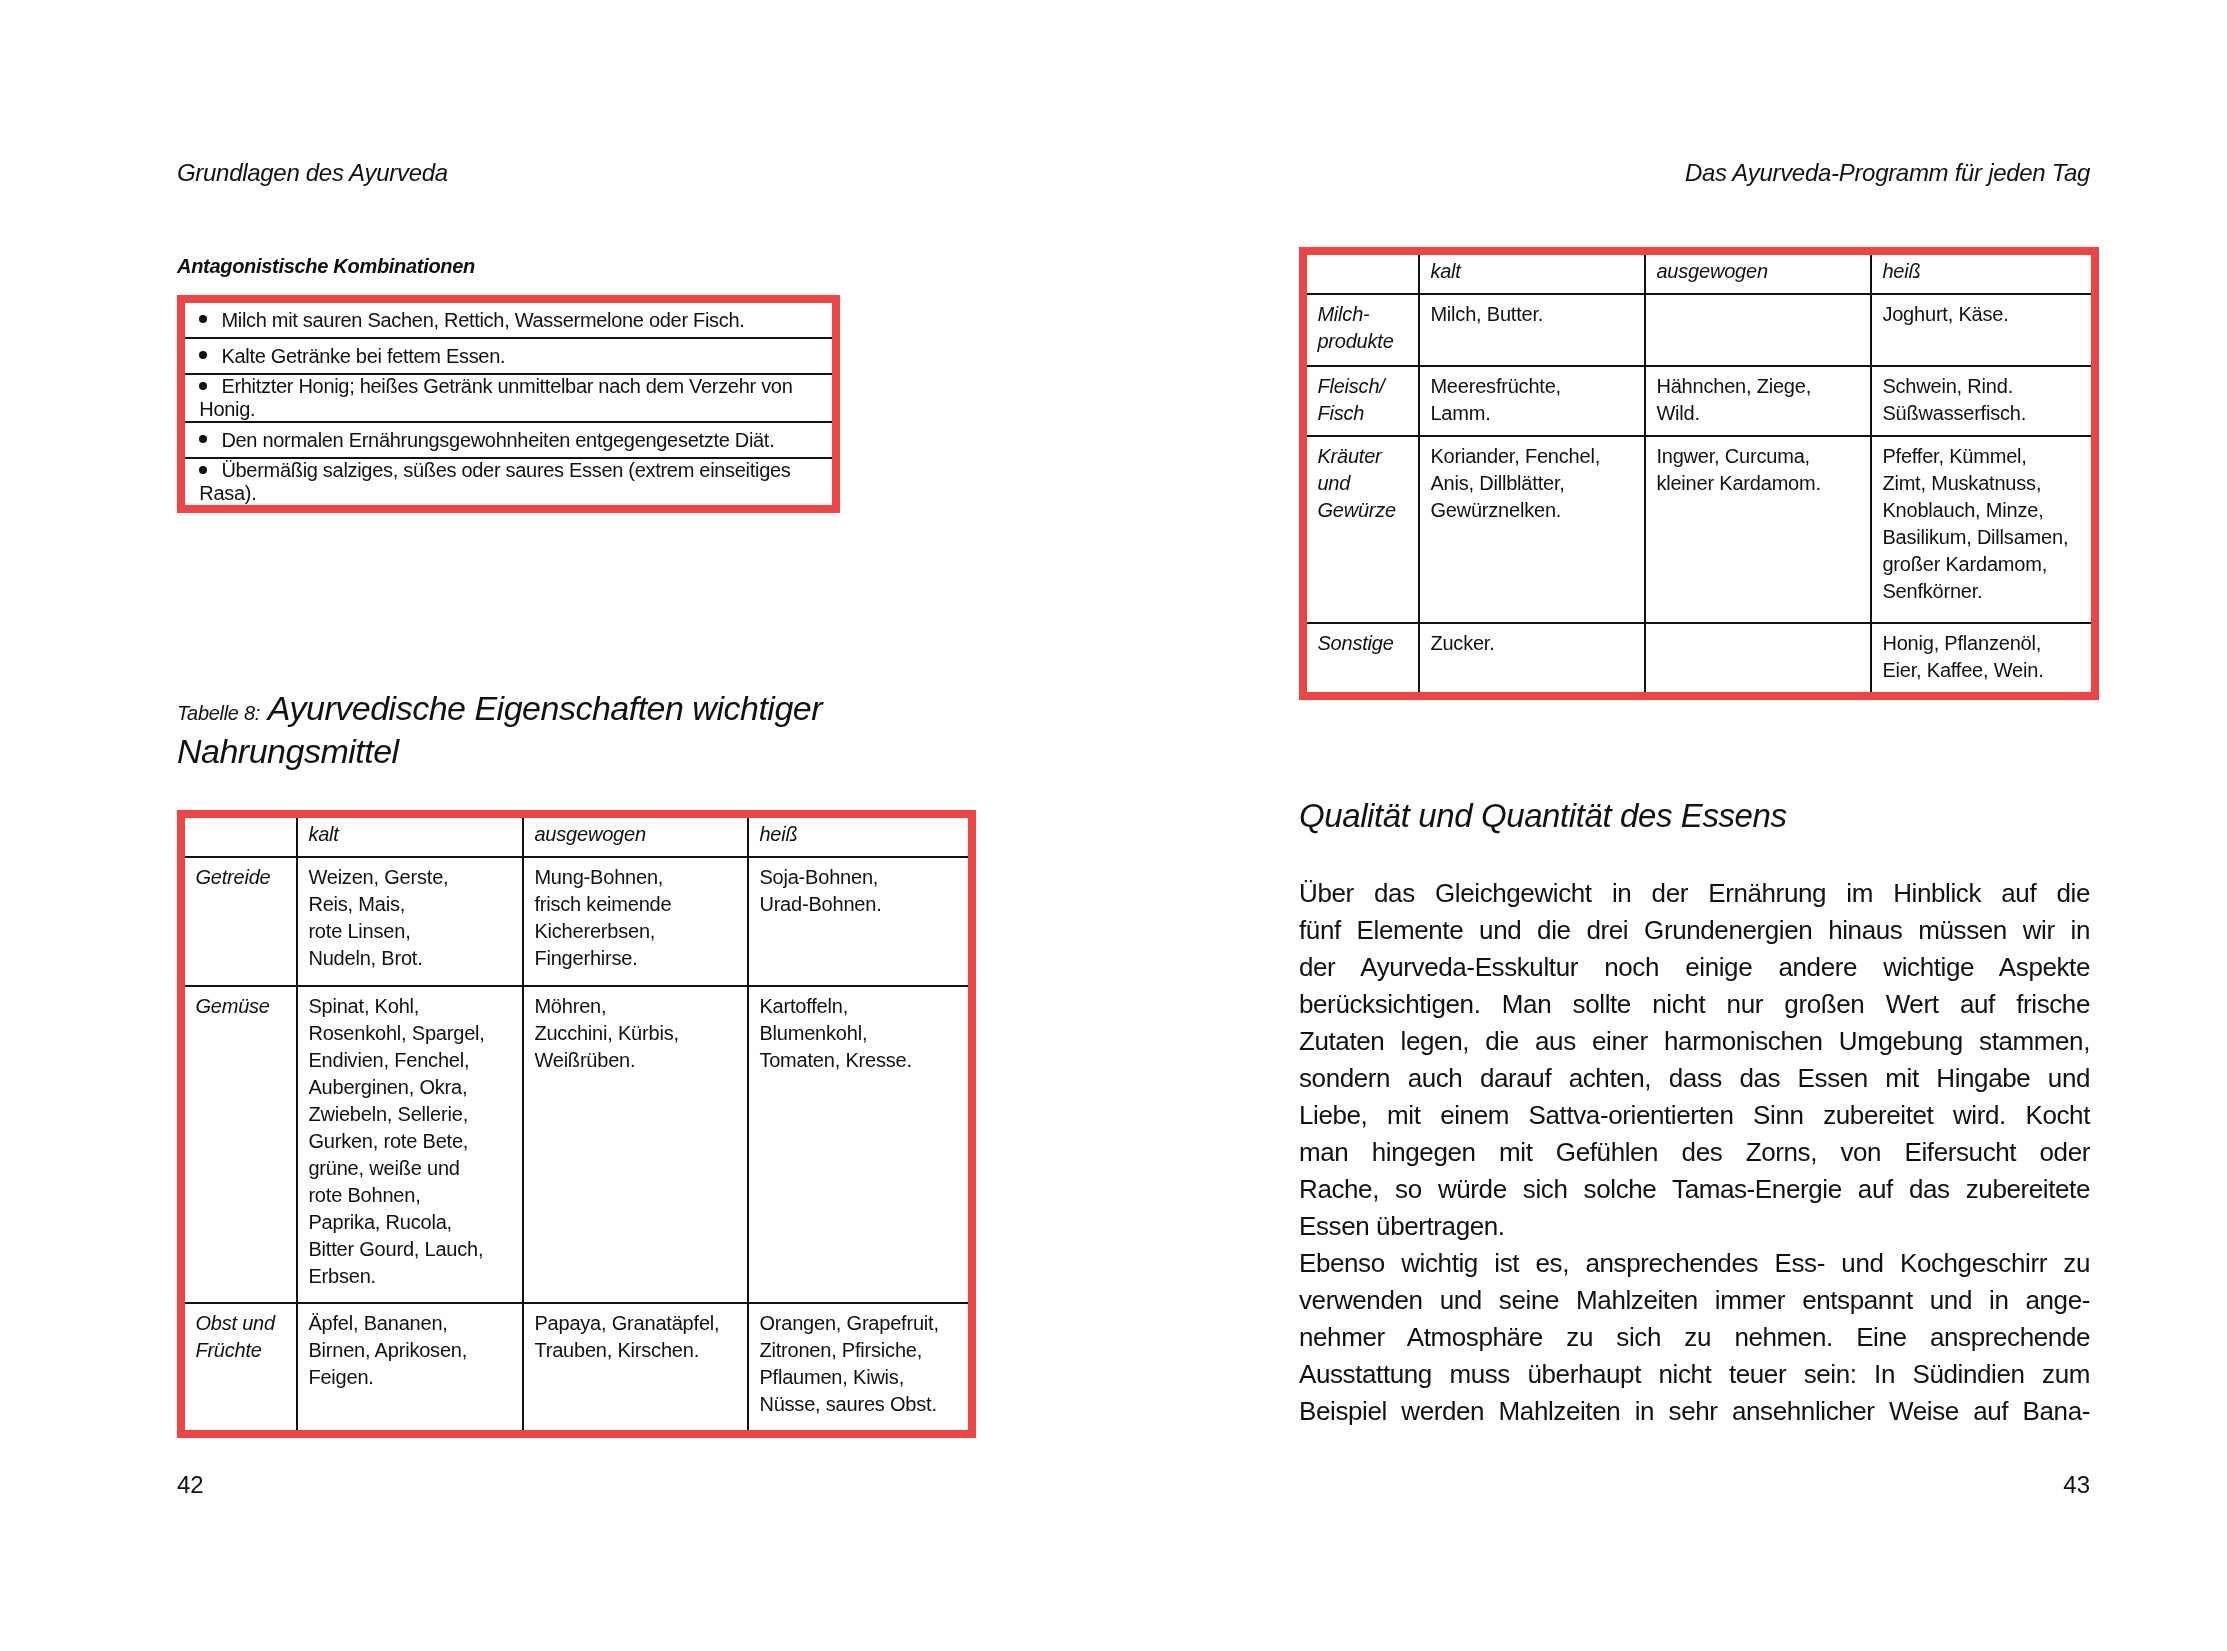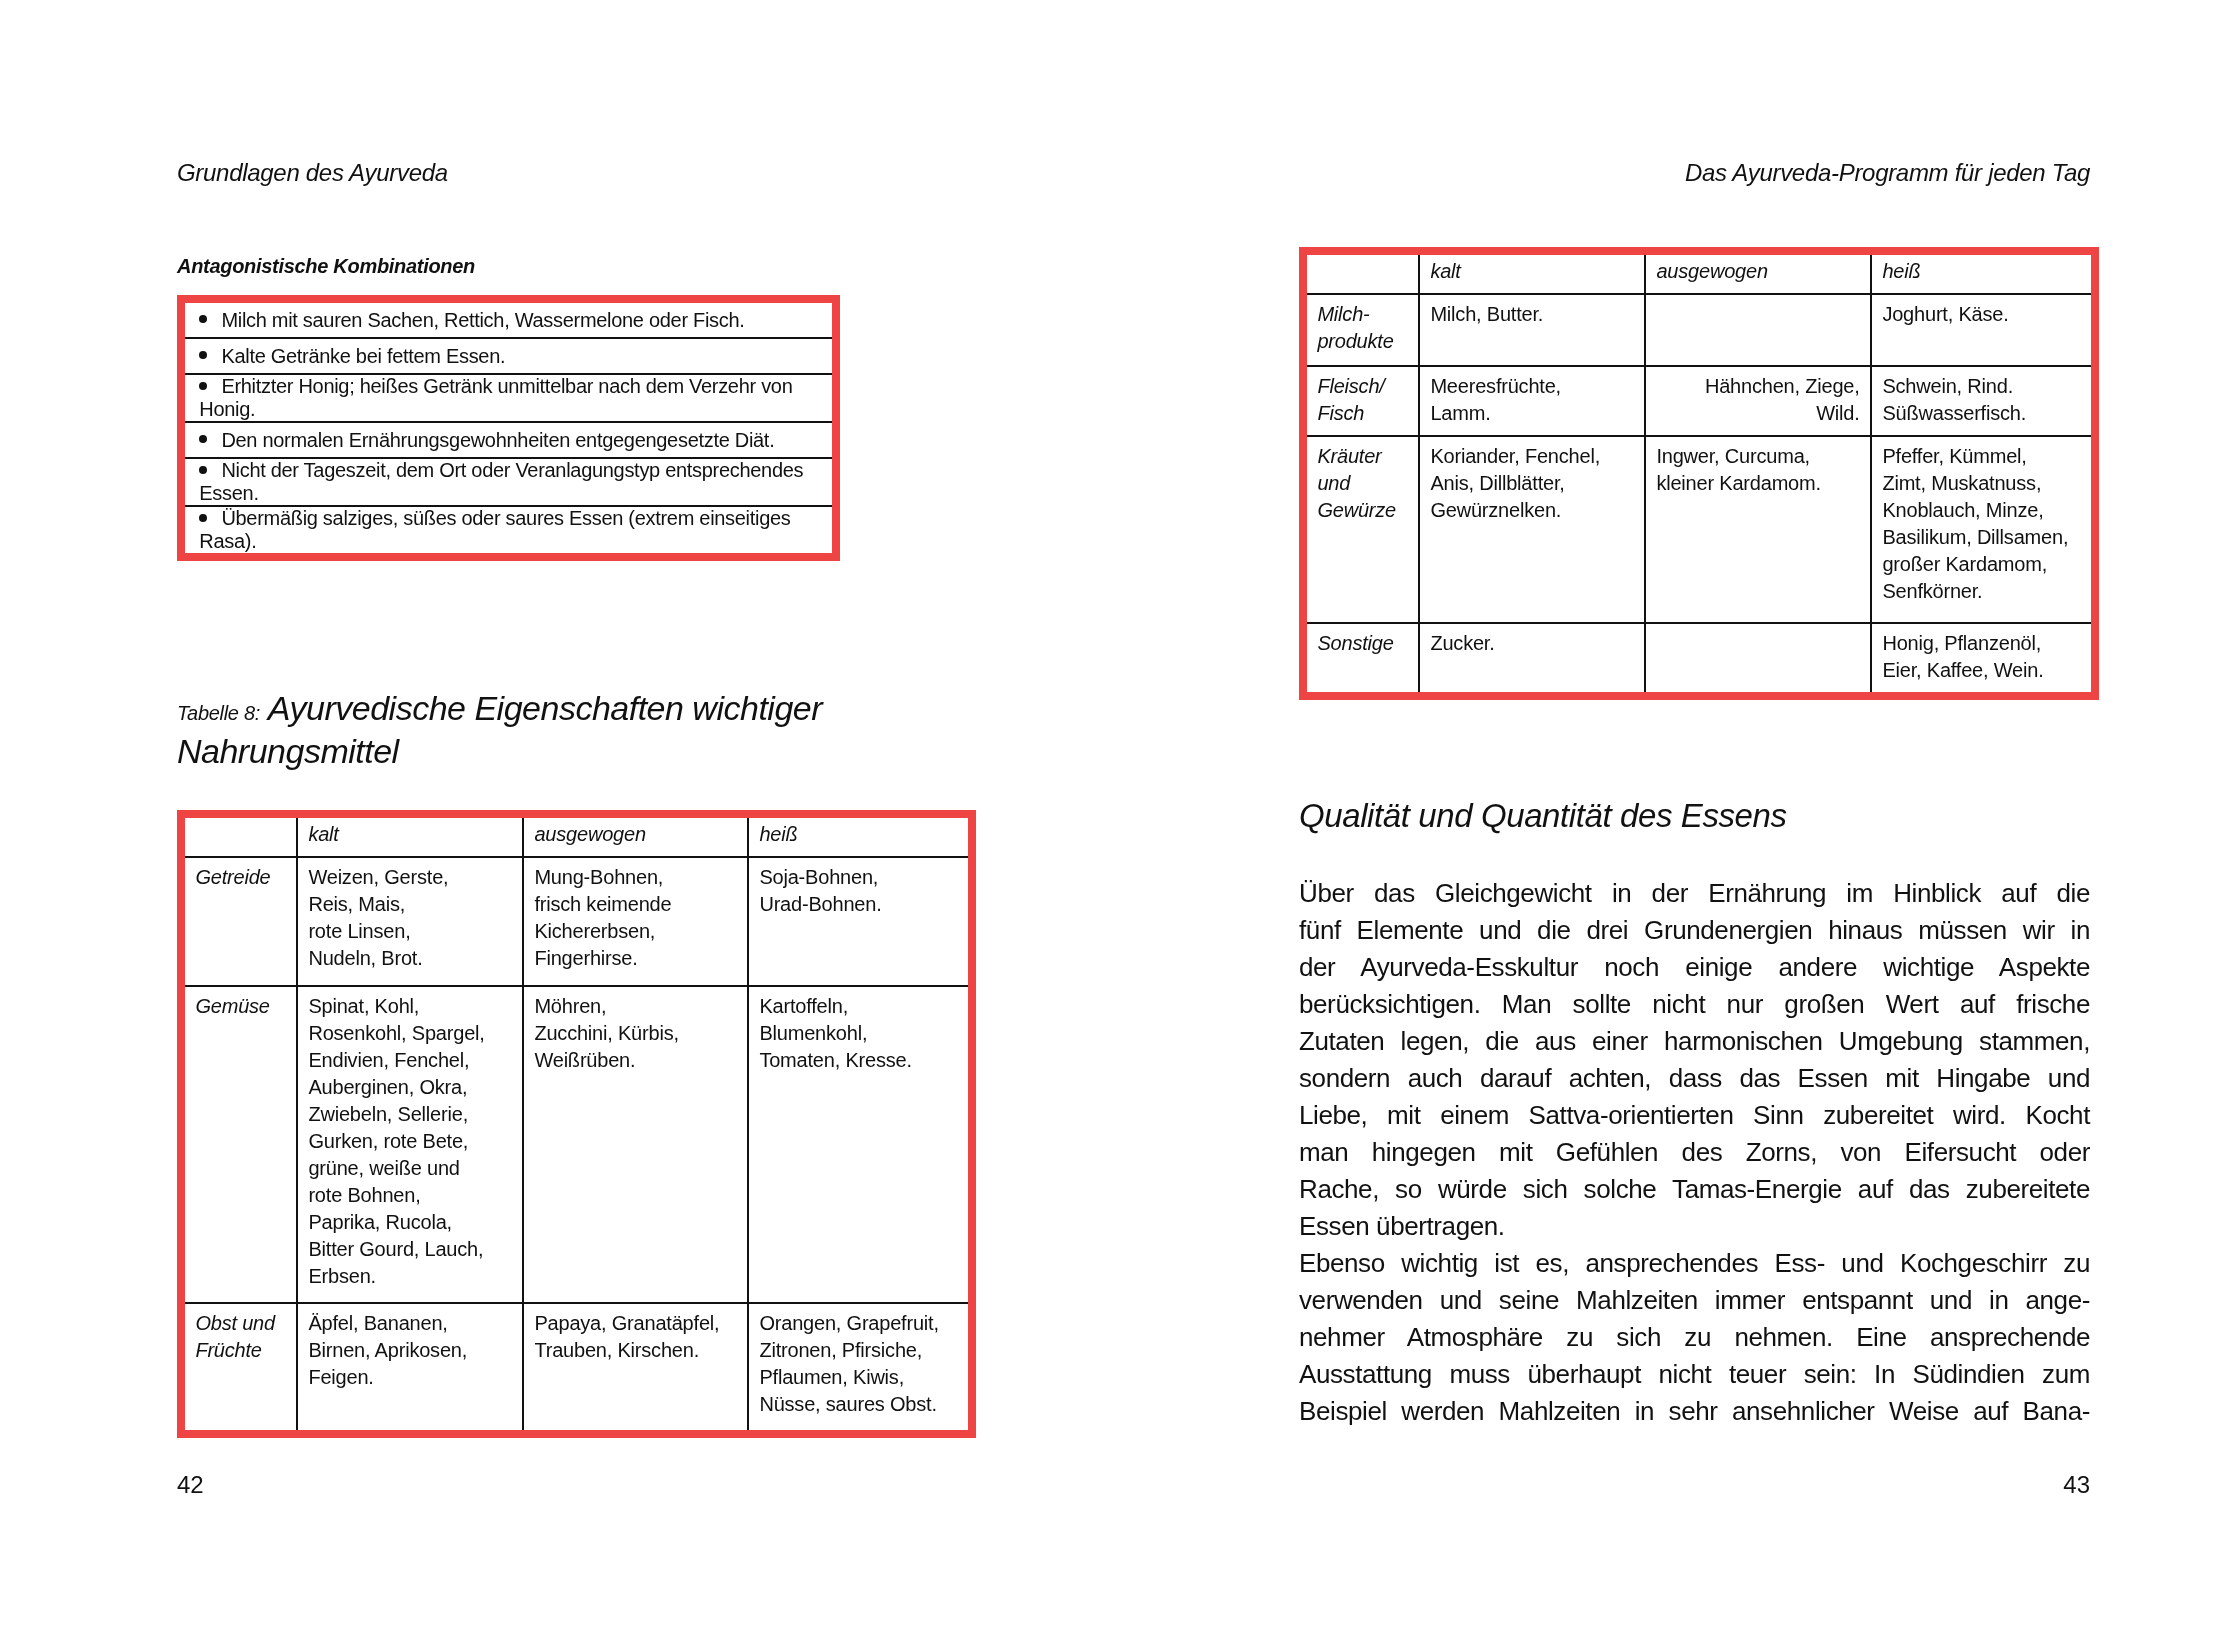--- a/index.html
+++ b/index.html
@@ -40,23 +40,20 @@
       <tr>
         <td><span class="dot"></span><span>Kalte Getränke bei fettem Essen.</span></td>
       </tr>
       <tr>
         <td><span class="dot"></span><span>Erhitzter Honig; heißes Getränk unmittelbar nach dem Verzehr von Honig.</span></td>
       </tr>
       <tr>
         <td><span class="dot"></span><span>Den normalen Ernährungsgewohnheiten entgegengesetzte Diät.</span></td>
       </tr>
       <tr>
-        <td><span class="dot"></span><span>Nicht der Tageszeit, dem Ort oder Veranlagungstyp entsprechendes Essen.</span></td>
-      </tr>
-      <tr>
         <td><span class="dot"></span><span>Übermäßig salziges, süßes oder saures Essen (extrem einseitiges Rasa).</span></td>
       </tr>
     </tbody>
 </table>
 
 <div class="abs caption" style="left:177px; top:689px;">
   <span class="small">Tabelle 8:</span>
   <span>Ayurvedische Eigenschaften wichtiger</span><br>
   <span>Nahrungsmittel</span>
 </div>
@@ -185,21 +182,21 @@
       </tr>
       <tr>
         <td class="rowlabel" style="height: 55px;">
           <span class="line">Fleisch/</span>
           <span class="line">Fisch</span>
         </td>
         <td style="height: 55px;">
           <span class="line">Meeresfrüchte,</span>
           <span class="line">Lamm.</span>
         </td>
-        <td style="height: 55px; text-align: right;">
+        <td style="height: 55px;">
           <span class="line">Hähnchen, Ziege,</span>
           <span class="line">Wild.</span>
         </td>
         <td style="height: 55px;">
           <span class="line">Schwein, Rind.</span>
           <span class="line">Süßwasserfisch.</span>
         </td>
       </tr>
       <tr>
         <td class="rowlabel" style="height: 172px;">

